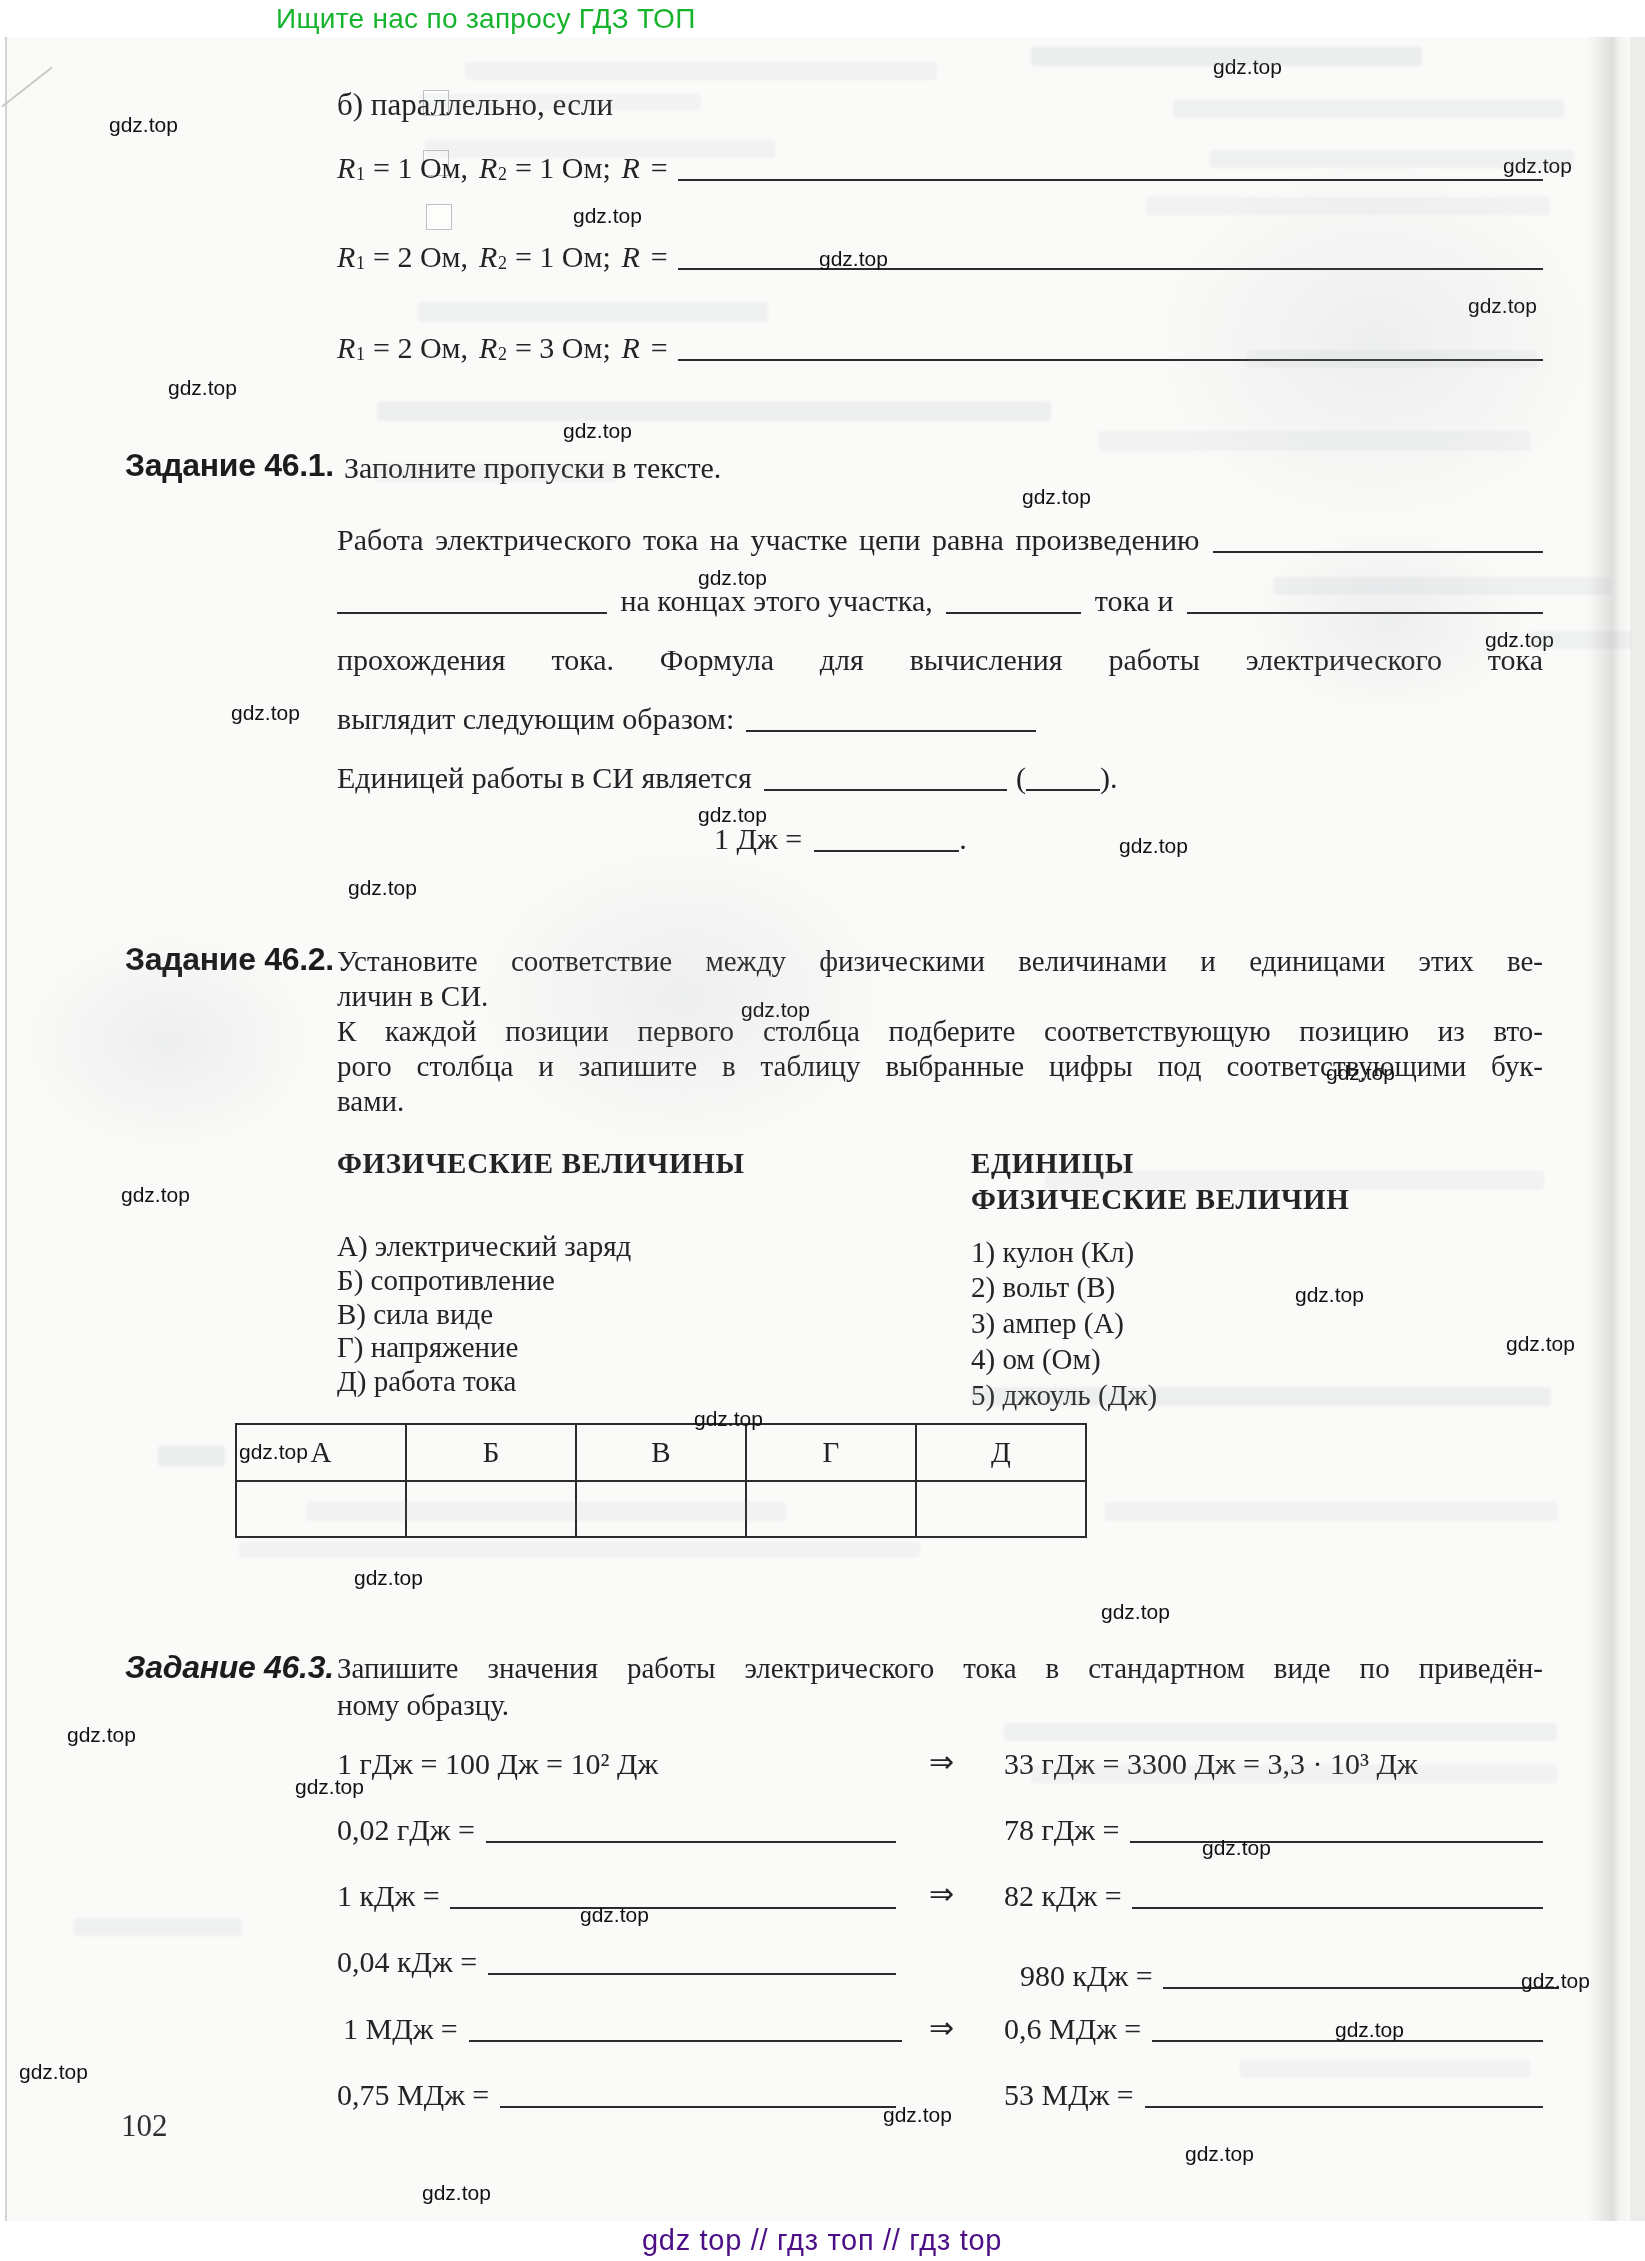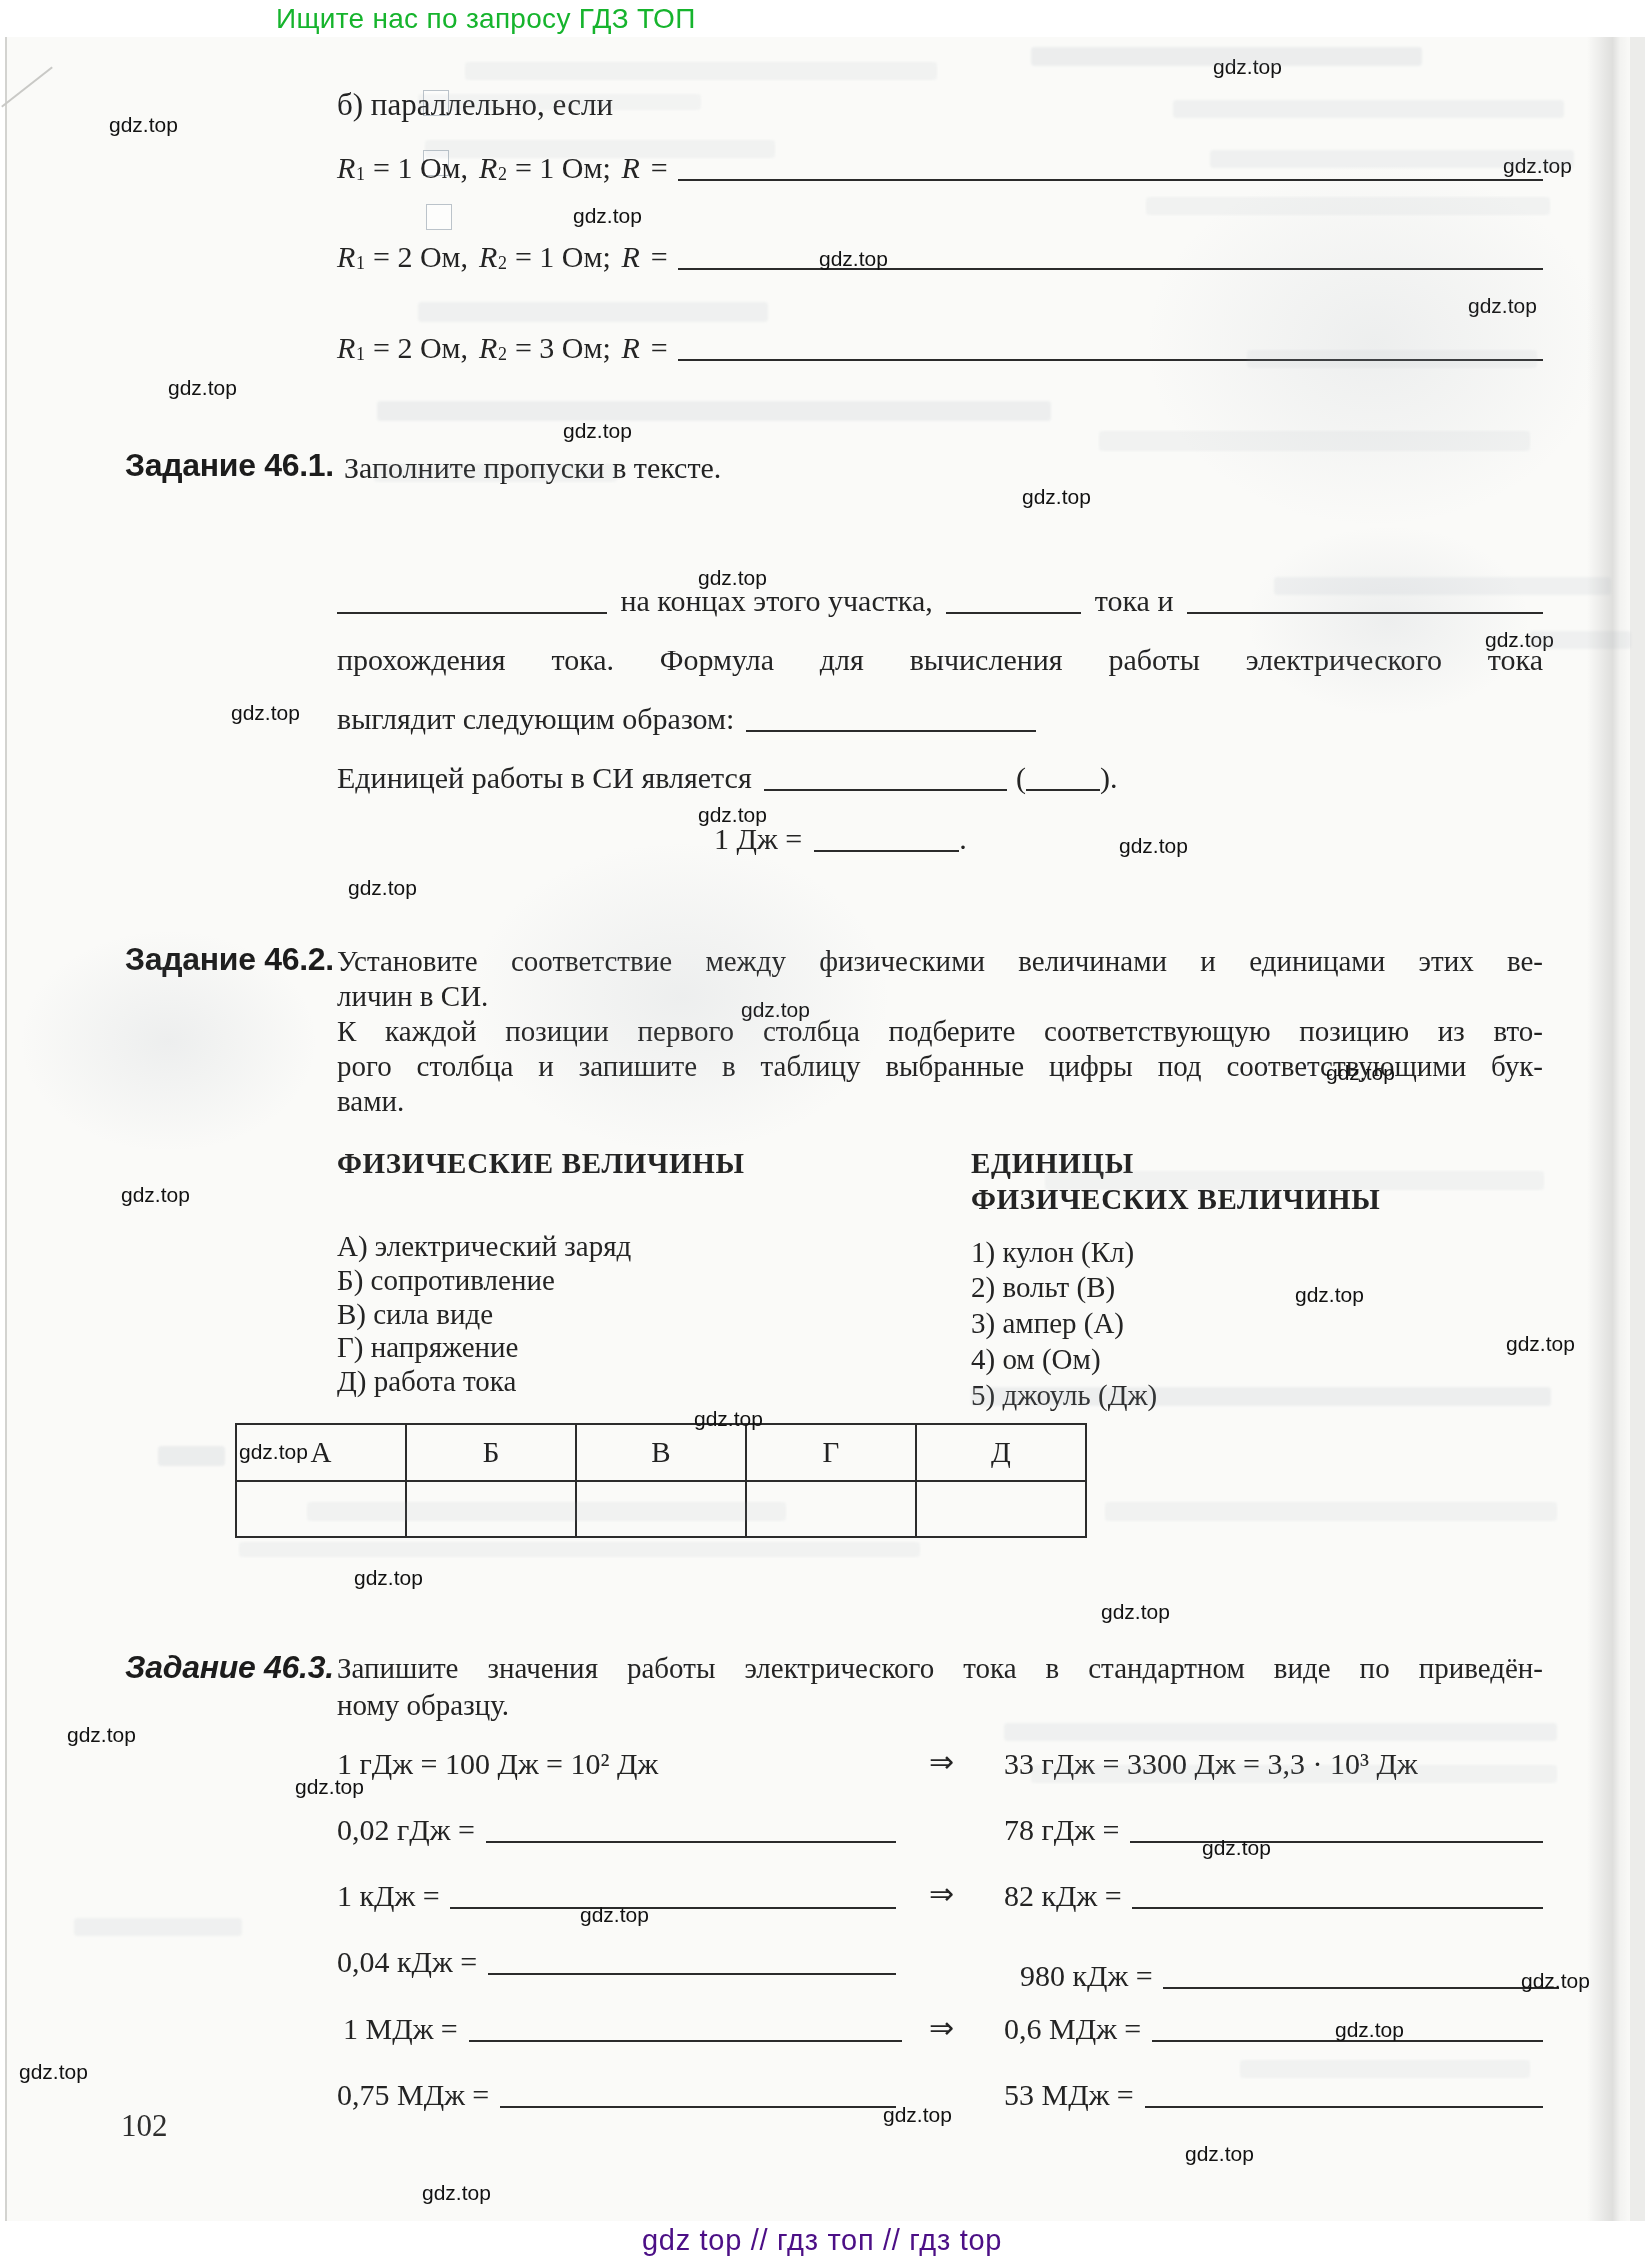--- a/index.html
+++ b/index.html
@@ -89,20 +89,24 @@
       <sub class="rsub">2</sub>
     <span class="val">= 3 Ом;</span>
     <span class="it val">R</span>
     <span class="val">=</span>
     <span class="blank grow"></span>
   </div>
 
   <div class="tlabel" style="left:125px;top:447px;">Задание 46.1.</div>
   <div class="line" style="left:344px;top:450px;font-size:30px;">Заполните пропуски в тексте.</div>
 
+  <div class="line frow" style="left:337px;top:522px;width:1206px;">
+    <span style="word-spacing:4px;">Работа электрического тока на участке цепи равна произведению</span>
+    <span class="blank grow" style="margin-left:13.5px;"></span>
+  </div>
 
   <div class="line frow" style="left:337px;top:583px;width:1206px;">
     <span class="blank" style="width:270px;"></span>
     <span style="margin:0 13.5px;text-align:right;">на концах этого участка,</span>
     <span class="blank" style="width:135px;"></span>
     <span style="margin:0 13.5px;">тока и</span>
     <span class="blank grow"></span>
   </div>
 
   <div class="line just" style="left:337px;top:642px;font-size:30px;">прохождения тока. Формула для вычисления работы электрического тока</div>
@@ -128,21 +132,21 @@
 
   <div class="tlabel" style="left:125px;top:941px;">Задание 46.2.</div>
   <div class="line just" style="left:337px;top:944px;">Установите соответствие между физическими величинами и единицами этих ве-</div>
   <div class="line listln" style="left:337px;top:979px;">личин в СИ.</div>
   <div class="line just" style="left:337px;top:1014px;">К каждой позиции первого столбца подберите соответствующую позицию из вто-</div>
   <div class="line just" style="left:337px;top:1049px;">рого столбца и запишите в таблицу выбранные цифры под соответствующими бук-</div>
   <div class="line listln" style="left:337px;top:1084px;">вами.</div>
 
   <div class="line caps" style="left:337px;top:1146px;">ФИЗИЧЕСКИЕ ВЕЛИЧИНЫ</div>
   <div class="line caps" style="left:971px;top:1146px;">ЕДИНИЦЫ</div>
-  <div class="line caps" style="left:971px;top:1182px;">ФИЗИЧЕСКИХ ВЕЛИЧИНЫ</div>
+  <div class="line caps" style="left:971px;top:1182px;">ФИЗИЧЕСКИЕ ВЕЛИЧИН</div>
 
   <div class="line listln" style="left:337px;top:1229px;">А) электрический заряд</div>
   <div class="line listln" style="left:337px;top:1263px;">Б) сопротивление</div>
   <div class="line listln" style="left:337px;top:1297px;">В) сила виде</div>
   <div class="line listln" style="left:337px;top:1330px;">Г) напряжение</div>
   <div class="line listln" style="left:337px;top:1364px;">Д) работа тока</div>
 
   <div class="line listln" style="left:971px;top:1235px;">1) кулон (Кл)</div>
   <div class="line listln" style="left:971px;top:1270px;">2) вольт (В)</div>
   <div class="line listln" style="left:971px;top:1306px;">3) ампер (А)</div>

